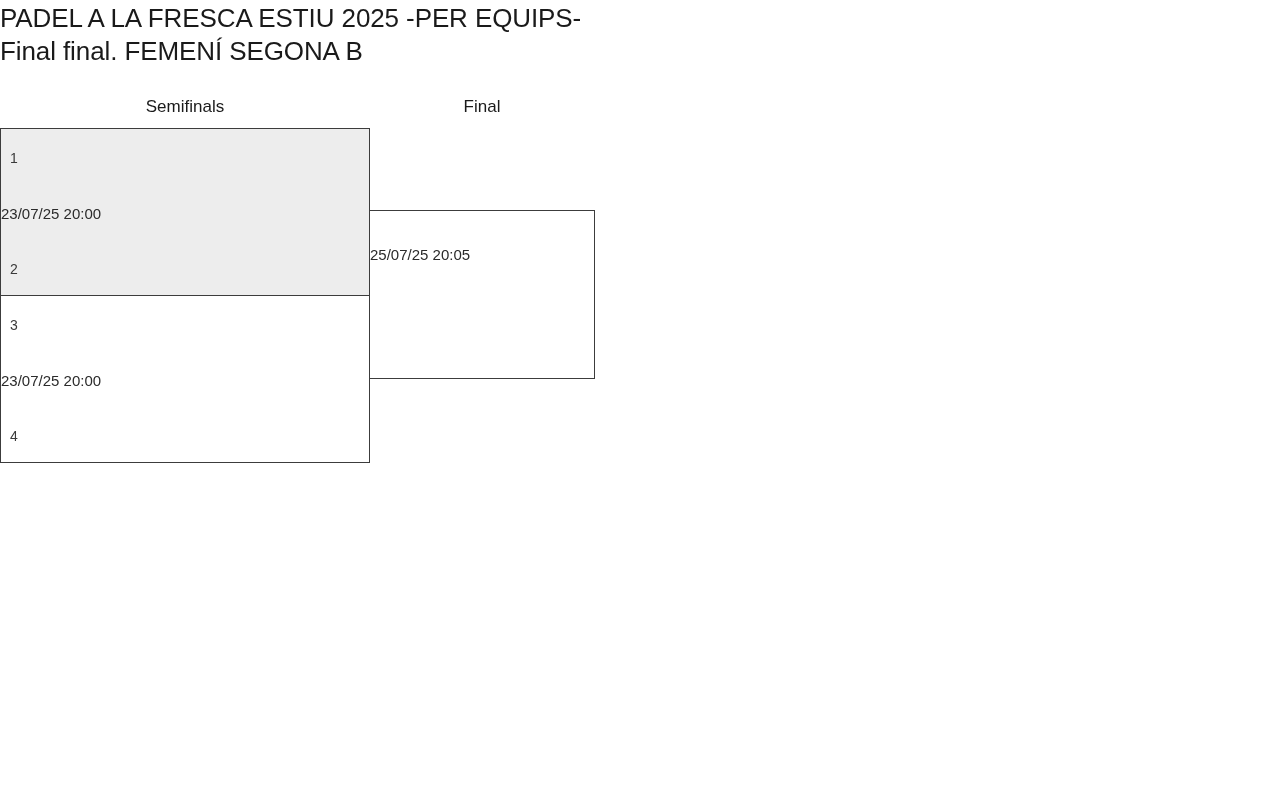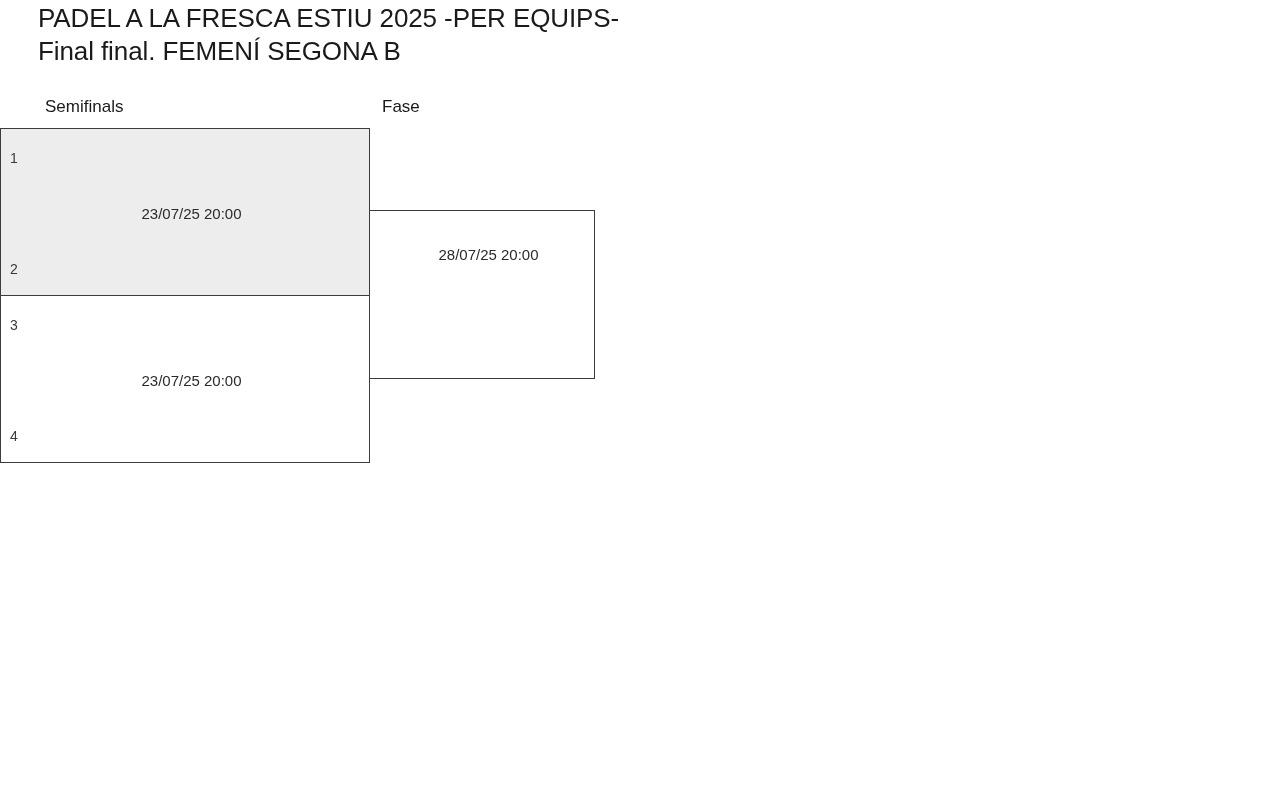--- a/index.html
+++ b/index.html
@@ -13,40 +13,40 @@
   }
   .page { position: relative; width: 1280px; height: 793px; }
 
   
   .header { position: absolute; left: 0; top: 0; width: 1280px; height: 80px; }
   .title-block {
     position: absolute; left: 0; top: 2px;
     font-size: 26px; line-height: 33px; font-weight: 400;
     letter-spacing: -0.1px; color: #1a1a1a; white-space: nowrap;
   }
-  .title-line { display: block; margin-left: 38px; }
+  .title-line { display: block; }
 
   
   .logo { position: absolute; right: 4px; top: 4px; width: 232px; height: 66px; }
   .logo-mark { position: absolute; left: 4px; top: 1px; width: 76px; height: 64px; }
   .dot { position: absolute; border-radius: 50%; }
   .dot-blue-top   { left: 12px; top: 8px;  width: 19px; height: 19px; background: #1B9BD8; }
   .dot-green-big  { left: 38px; top: 2px;  width: 35px; height: 35px; background: #77B62B; }
   .dot-orange     { left: 21px; top: 26px; width: 25px; height: 25px; background: #E8650E; }
   .dot-blue-bot   { left: 3px;  top: 40px; width: 25px; height: 25px; background: #1B9BD8; }
   .dot-green-sm   { left: 47px; top: 42px; width: 18px; height: 18px; background: #77B62B; }
   .logo-text {
     position: absolute; left: 82px; top: 0px;
     font-size: 54px; line-height: 66px; font-weight: bold;
     color: #77B62B; letter-spacing: -1.5px;
   }
 
   
   .round-label {
-    position: absolute; 
+    position: absolute; text-align: center;
     font-size: 17px; line-height: 22px; color: #1a1a1a; white-space: nowrap;
   }
   .round-semifinals { left: 45px; top: 96px; width: 280px; }
   .round-final      { left: 382px; top: 96px; width: 200px; }
 
   
   .bracket { position: absolute; left: 0; top: 0; width: 1280px; height: 793px; }
 
   .match {
     position: absolute;
@@ -61,58 +61,57 @@
 
   .seed {
     position: absolute; left: 9px;
     font-size: 14px; line-height: 18px; color: #3a3a3a;
   }
   .seed-top { top: 20px; }
   .seed-bot { top: 131px; }
 
   .match-date {
     position: absolute; left: 0; width: 100%;
-    text-align: center; font-size: 15px; line-height: 20px; color: #2b2b2b;
+    font-size: 15px; line-height: 20px; color: #2b2b2b;
     white-space: nowrap;
-    padding-left: 13px;
   }
   .date-sf { top: 75px; }
   .date-final { top: 34px; }
 </style>
 </head>
 <body>
 
 <div class="page">
 
   <div class="header">
     <div class="title-block">
       <span class="title-line">PADEL A LA FRESCA ESTIU 2025 -PER EQUIPS-</span>
       <span class="title-line">Final final. FEMENÍ SEGONA B</span>
     </div>
 
   </div>
 
   <div class="round-label round-semifinals">Semifinals</div>
-  <div class="round-label round-final">Fase</div>
+  <div class="round-label round-final">Final</div>
 
   <div class="bracket">
 
     <div class="match match-sf1 shaded">
       <span class="seed seed-top">1</span>
       <span class="match-date date-sf">23/07/25 20:00</span>
       <span class="seed seed-bot">2</span>
     </div>
 
     <div class="match match-sf2">
       <span class="seed seed-top">3</span>
       <span class="match-date date-sf">23/07/25 20:00</span>
       <span class="seed seed-bot">4</span>
     </div>
 
     <div class="match match-final">
       <span class="seed seed-top"></span>
-      <span class="match-date date-final">28/07/25 20:00</span>
+      <span class="match-date date-final">25/07/25 20:05</span>
       <span class="seed seed-bot"></span>
     </div>
 
   </div>
 
 </div>
 
 </body></html>

